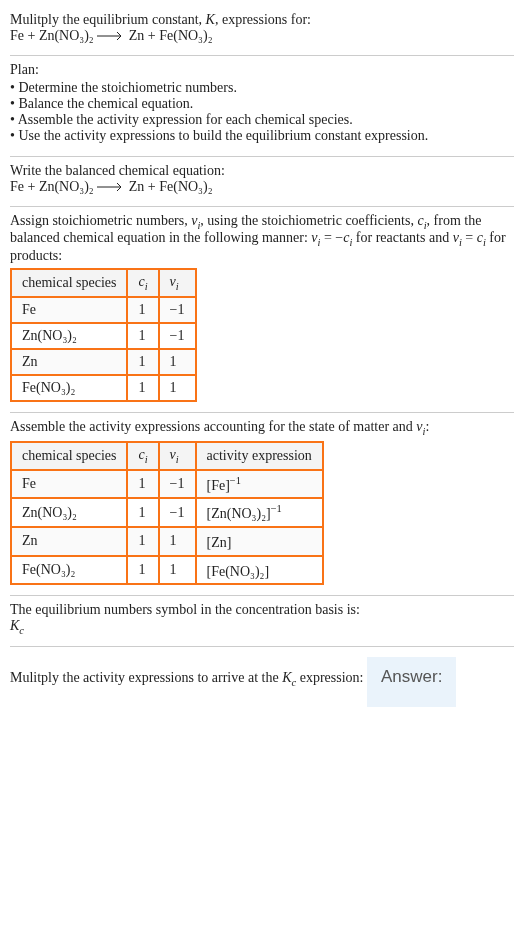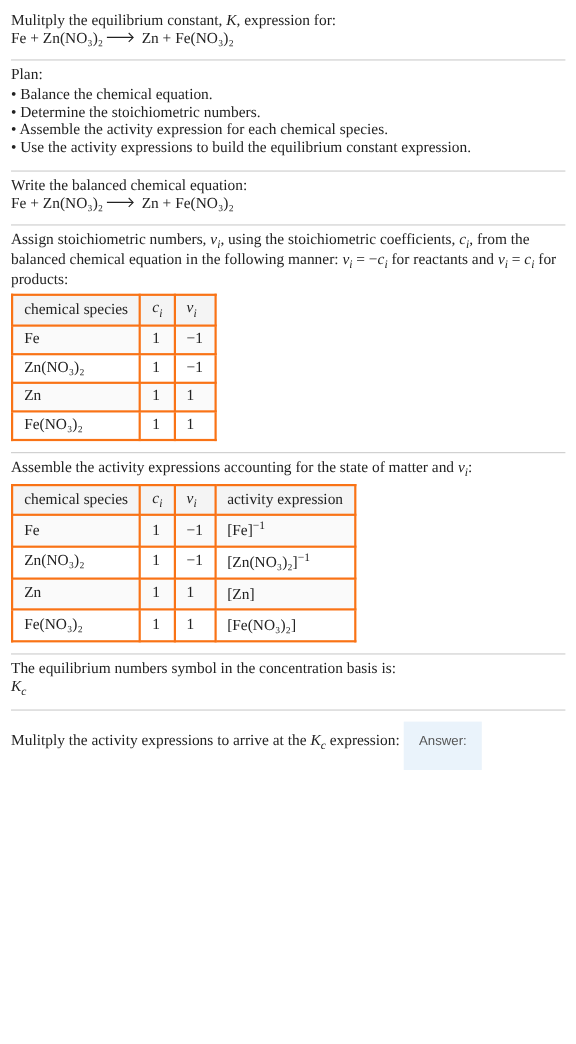--- a/index.html
+++ b/index.html
@@ -46,56 +46,56 @@
   table tr:nth-child(even) td { background: #fafafa; }
   .answer {
     background: #eaf3fb;
     padding: 10px 14px 14px 14px;
     margin-top: 4px;
     display: inline-block;
   }
   .answer-label {
     color: #555;
     font-family: Arial, sans-serif;
-    font-size: 12px;
+    font-size: 17px;
     margin-bottom: 6px;
   }
   .frac {
     display: inline-block;
     vertical-align: middle;
     text-align: center;
   }
   .frac .num { display:block; border-bottom:1px solid #222; padding:0 2px; }
   .frac .den { display:block; padding:0 2px; }
   .nowrap { white-space: nowrap; }
   .subi { font-style: italic; }
 </style>
 </head>
 <body>
 
 <div class="block">
-  <span>Mulitply the equilibrium constant, </span><span class="ital">K</span><span>, expression for:</span><br>
+  <span>Mulitply the equilibrium constant, </span><span class="ital">K</span><span>, expressions for:</span><br>
   <span class="eqn nowrap">
     <span>Fe + Zn(NO₃)₂</span>
     <span class="arrow">
       <svg width="28" height="10" viewBox="0 0 28 10">
           <line x1="0" y1="5" x2="24" y2="5" stroke="#222" stroke-width="1"></line>
           <polyline points="20,1 24,5 20,9" fill="none" stroke="#222" stroke-width="1"></polyline>
         </svg>
     </span>
     <span>Zn + Fe(NO₃)₂</span>
   </span>
 </div>
 <hr>
 
 <div class="block">
   <div>Plan:</div>
   <ul class="plain">
+    <li>Determine the stoichiometric numbers.</li>
     <li>Balance the chemical equation.</li>
-    <li>Determine the stoichiometric numbers.</li>
     <li>Assemble the activity expression for each chemical species.</li>
     <li>Use the activity expressions to build the equilibrium constant expression.</li>
   </ul>
 </div>
 <hr>
 
 <div class="block">
   <div>Write the balanced chemical equation:</div>
   <span class="eqn nowrap">
     <span>Fe + Zn(NO₃)₂</span>

